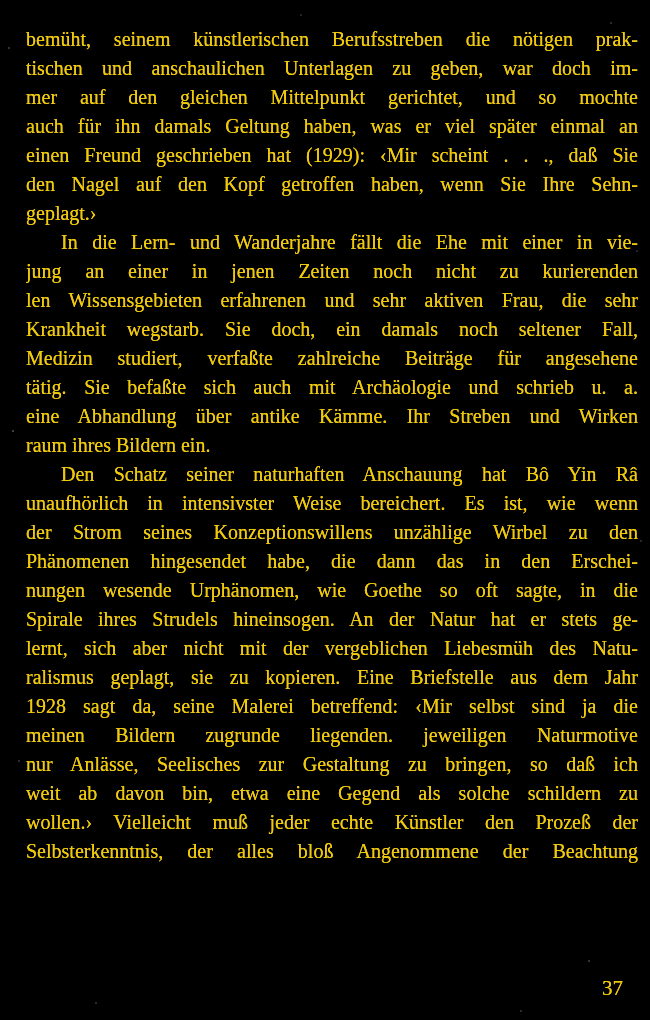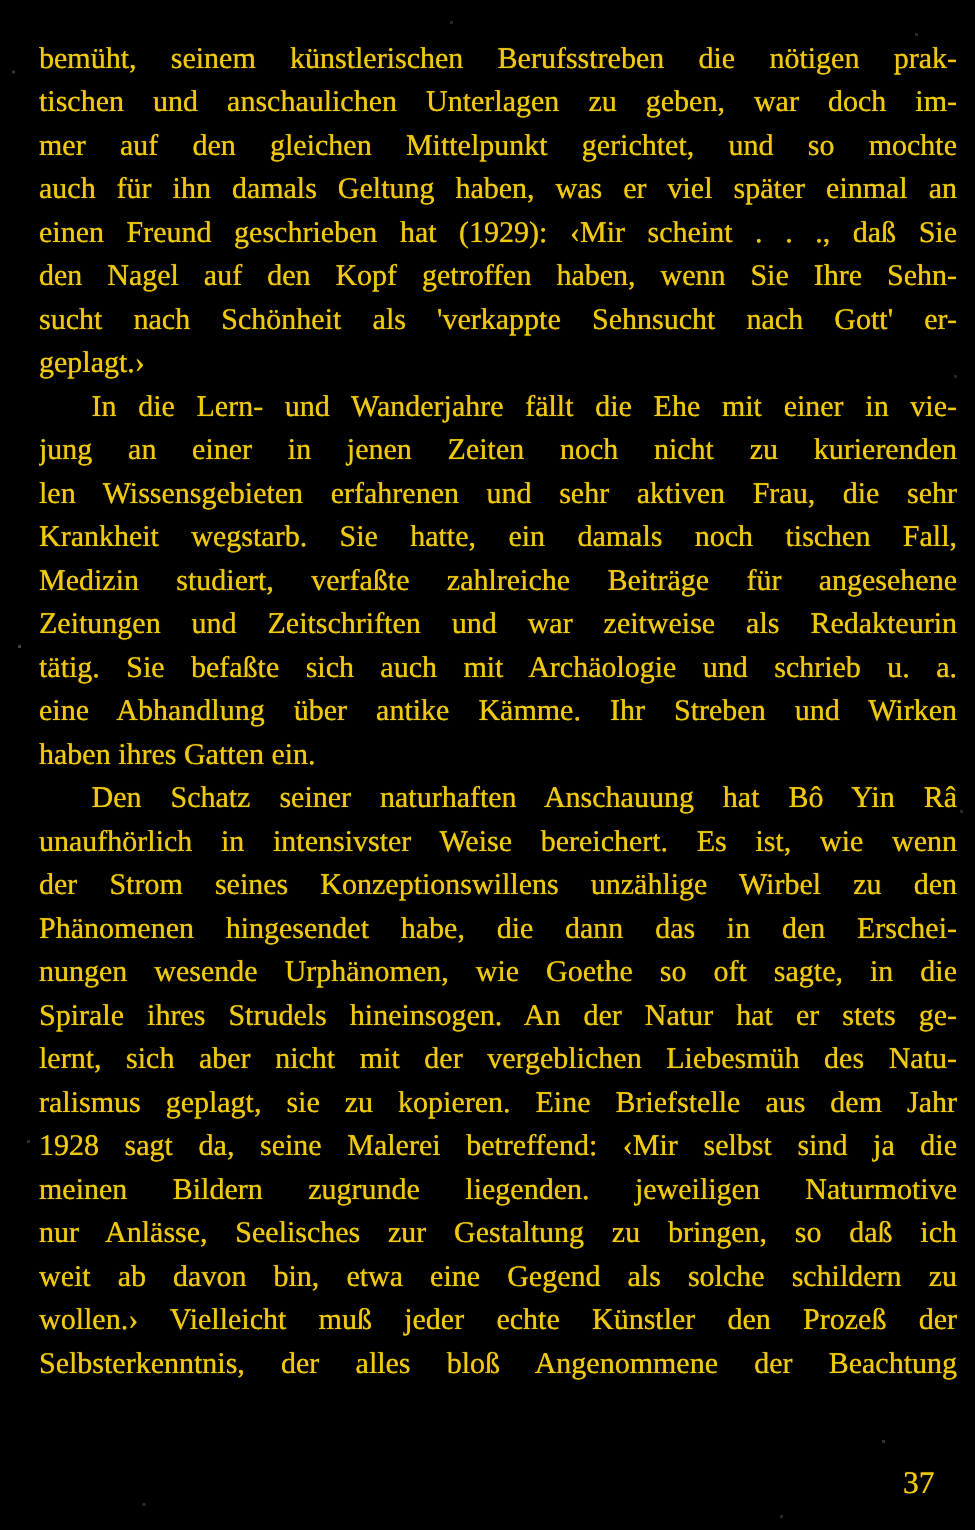--- a/index.html
+++ b/index.html
@@ -70,31 +70,29 @@
 <body>
 
 <div class="page">
   <div class="text-block">
       <div class="line">bemüht, seinem künstlerischen Berufsstreben die nötigen prak-</div>
       <div class="line">tischen und anschaulichen Unterlagen zu geben, war doch im-</div>
       <div class="line">mer auf den gleichen Mittelpunkt gerichtet, und so mochte</div>
       <div class="line">auch für ihn damals Geltung haben, was er viel später einmal an</div>
       <div class="line">einen Freund geschrieben hat (1929): ‹Mir scheint . . ., daß Sie</div>
       <div class="line">den Nagel auf den Kopf getroffen haben, wenn Sie Ihre Sehn-</div>
-      <div class="line">sucht nach Schönheit als 'verkappte Sehnsucht nach Gott' er-</div>
       <div class="line para-end">geplagt.›</div>
       <div class="line indent">In die Lern- und Wanderjahre fällt die Ehe mit einer in vie-</div>
       <div class="line">jung an einer in jenen Zeiten noch nicht zu kurierenden</div>
       <div class="line">len Wissensgebieten erfahrenen und sehr aktiven Frau, die sehr</div>
-      <div class="line">Krankheit wegstarb. Sie hatte, ein damals noch tischen Fall,</div>
+      <div class="line">Krankheit wegstarb. Sie doch, ein damals noch seltener Fall,</div>
       <div class="line">Medizin studiert, verfaßte zahlreiche Beiträge für angesehene</div>
-      <div class="line">Zeitungen und Zeitschriften und war zeitweise als Redakteurin</div>
       <div class="line">tätig. Sie befaßte sich auch mit Archäologie und schrieb u. a.</div>
       <div class="line">eine Abhandlung über antike Kämme. Ihr Streben und Wirken</div>
-      <div class="line para-end">haben ihres Gatten ein.</div>
+      <div class="line para-end">raum ihres Bildern ein.</div>
       <div class="line indent">Den Schatz seiner naturhaften Anschauung hat Bô Yin Râ</div>
       <div class="line">unaufhörlich in intensivster Weise bereichert. Es ist, wie wenn</div>
       <div class="line">der Strom seines Konzeptionswillens unzählige Wirbel zu den</div>
       <div class="line">Phänomenen hingesendet habe, die dann das in den Erschei-</div>
       <div class="line">nungen wesende Urphänomen, wie Goethe so oft sagte, in die</div>
       <div class="line">Spirale ihres Strudels hineinsogen. An der Natur hat er stets ge-</div>
       <div class="line">lernt, sich aber nicht mit der vergeblichen Liebesmüh des Natu-</div>
       <div class="line">ralismus geplagt, sie zu kopieren. Eine Briefstelle aus dem Jahr</div>
       <div class="line">1928 sagt da, seine Malerei betreffend: ‹Mir selbst sind ja die</div>
       <div class="line">meinen Bildern zugrunde liegenden. jeweiligen Naturmotive</div>

